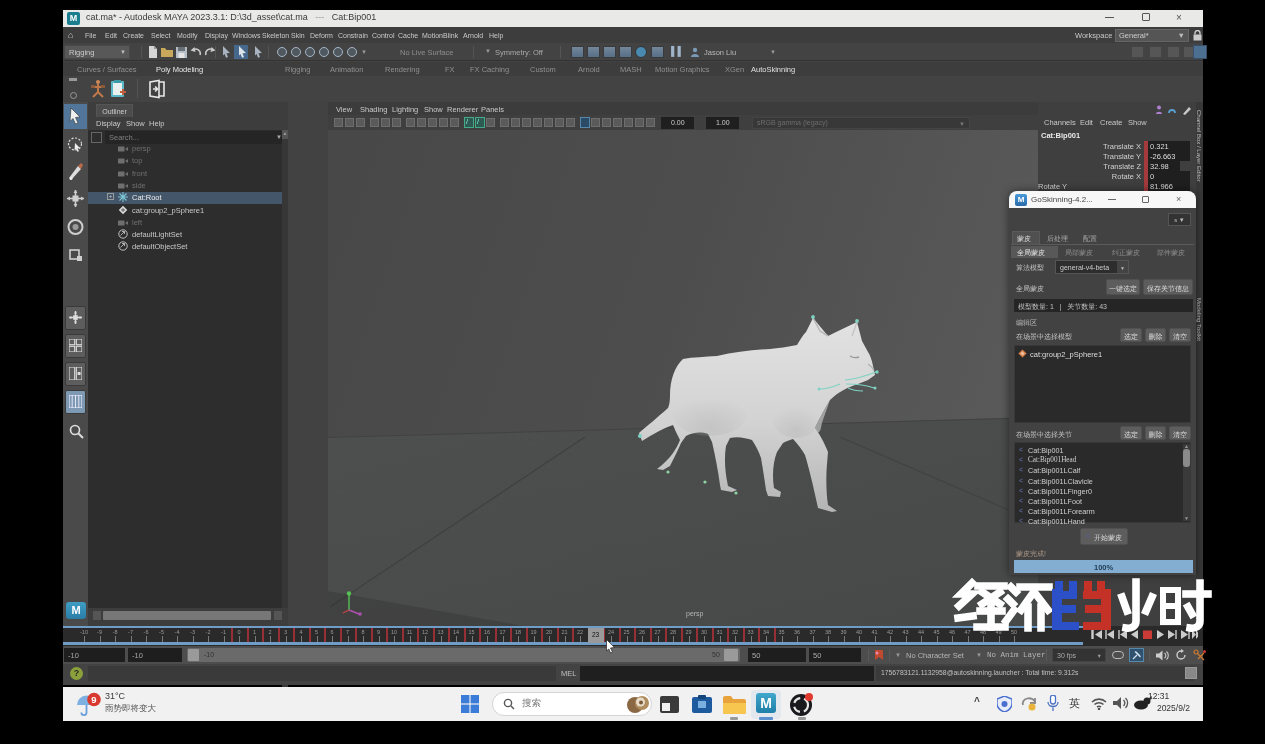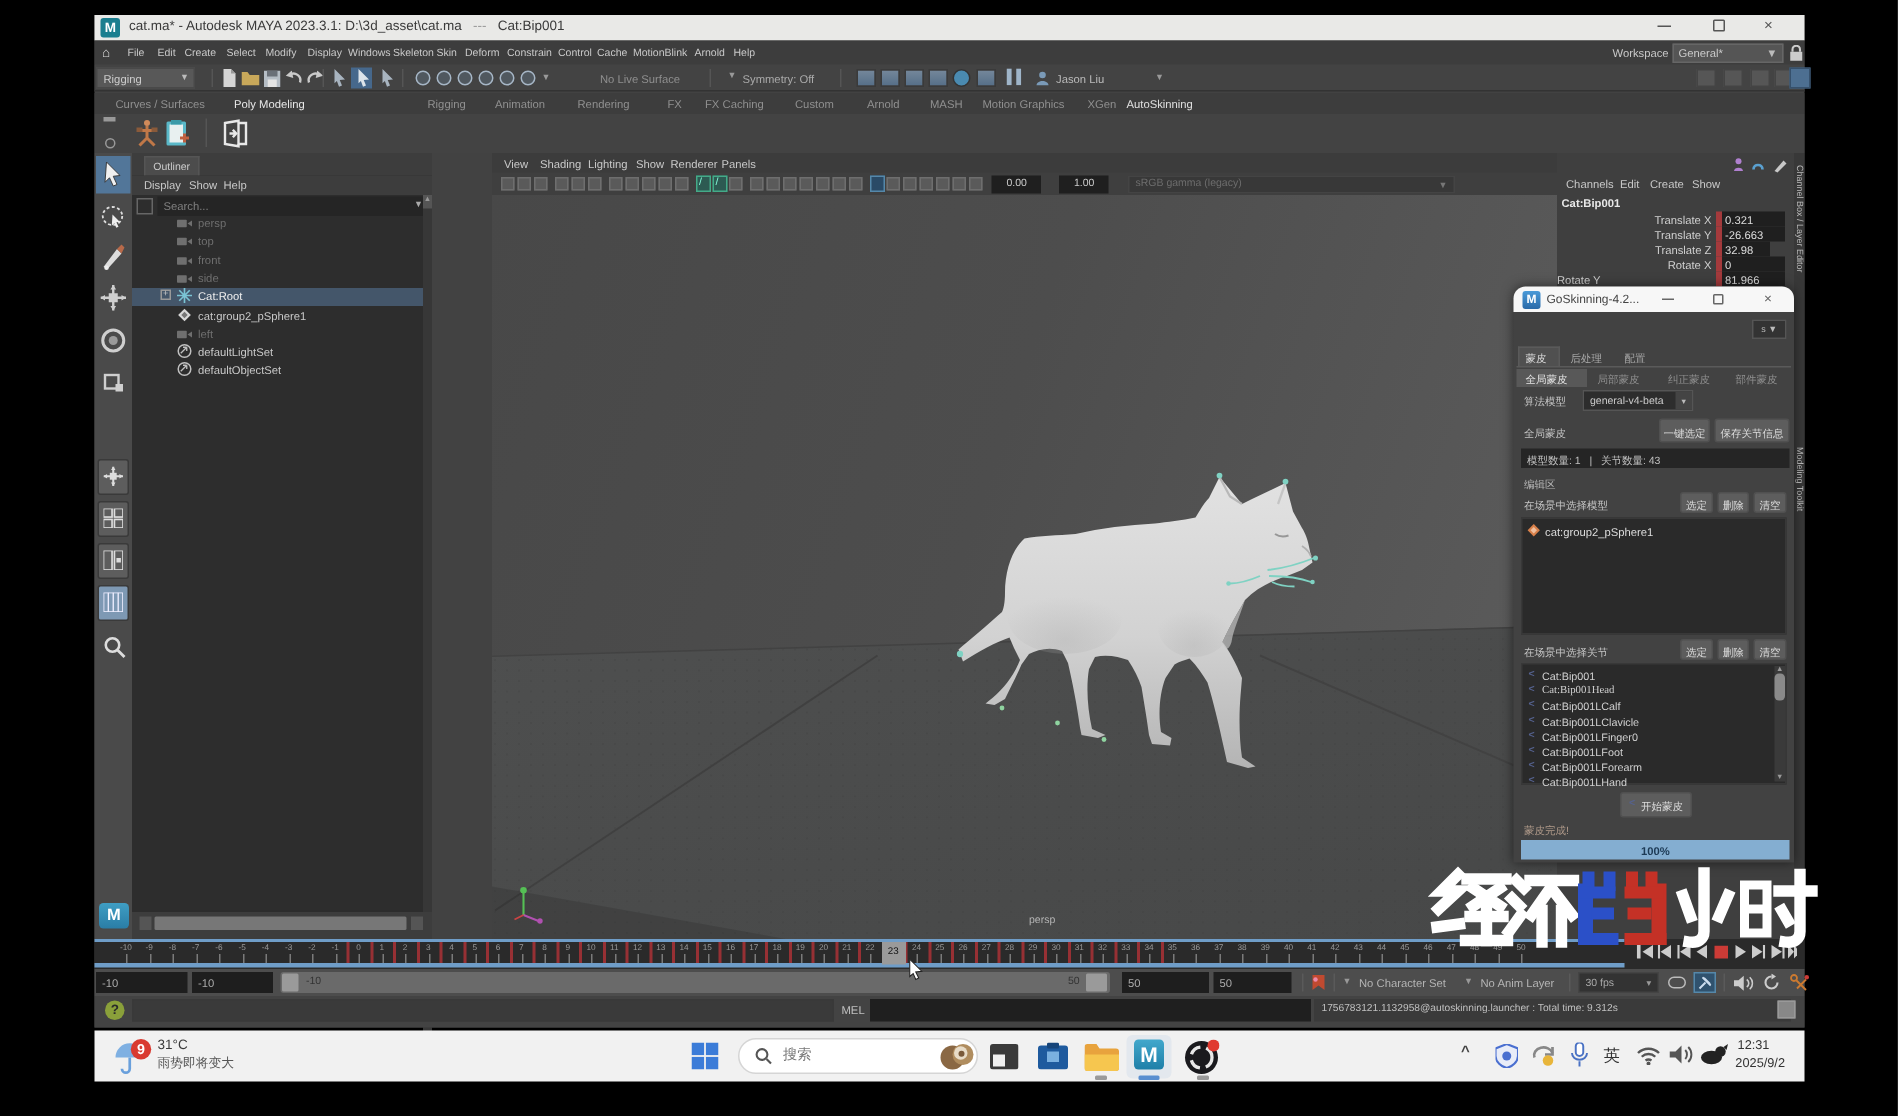--- a/index.html
+++ b/index.html
@@ -627,21 +627,21 @@
 <div class="ab" style="left:746px;top:2px;width:52px;height:14px;background:#1e1e1e;font-size:7.5px;color:#aaa;padding:2.5px 4px;">50</div>
 <div class="ab" style="left:805px;top:3px;width:1px;height:12px;background:#5a5a5a;"></div>
 <svg class="ab" style="left:810px;top:3px" width="12" height="12" viewBox="0 0 12 12">
       <path d="M2 1 L10 1 L10 11 L6 8 L2 11 Z" fill="#c04a30"></path>
       <circle cx="4" cy="4" r="1.5" fill="#e8a"></circle>
     </svg>
 <div class="ab" style="left:826px;top:3px;width:1px;height:12px;background:#5a5a5a;"></div>
 <div class="ab tx" style="left:832px;top:6px;font-size:6px;color:#999;">▼</div>
 <div class="ab tx" style="left:843px;top:5px;font-size:7.5px;color:#b5b5b5;">No Character Set</div>
 <div class="ab tx" style="left:913px;top:6px;font-size:6px;color:#999;">▼</div>
-<div class="ab tx" style="left:924px;top:5px;font-size:7.5px;color:#b5b5b5;">No Anim Layer</div>
+<div class="ab tx" style="left:924px;top:5px;font-size:7.5px;color:#b5b5b5;font-family:Liberation Mono, monospace;">No Anim Layer</div>
 <div class="ab" style="left:983px;top:3px;width:1px;height:12px;background:#5a5a5a;"></div>
 <div class="ab" style="left:989px;top:2px;width:54px;height:14px;background:#333;border:1px solid #444;font-size:7px;color:#aaa;padding:2.5px 4px;">30 fps<span style="position:absolute;right:3px;top:4px;font-size:5.5px;color:#999;">▼</span></div>
 <div class="ab" style="left:1049px;top:5px;width:12px;height:8px;border:1.5px solid #bbb;border-radius:4px;"></div>
 <div class="ab" style="left:1066px;top:2px;width:15px;height:14px;background:#30526e;border:1px solid #58a;"></div>
 <svg class="ab" style="left:1069px;top:5px" width="9" height="9" viewBox="0 0 9 9">
       <path d="M1 8 L5 4 M4 1 L8 5 M3 0.5 L8.5 6" stroke="#cde" stroke-width="1.3"></path>
     </svg>
 <div class="ab" style="left:1086px;top:3px;width:1px;height:12px;background:#5a5a5a;"></div>
 <svg class="ab" style="left:1093px;top:4px" width="13" height="11" viewBox="0 0 13 11">
       <path d="M0 3.5 L3 3.5 L6.5 0.5 L6.5 10.5 L3 7.5 L0 7.5 Z" fill="#ccc"></path>
@@ -740,21 +740,21 @@
     </svg>
 <svg class="ab" style="left:1050px;top:9px" width="16" height="14" viewBox="0 0 16 14">
       <path d="M0 5 L4 5 L8 1 L8 13 L4 9 L0 9 Z" fill="#555"></path>
       <path d="M10.5 4 A4.5 4.5 0 0 1 10.5 10 M12.5 2 A7 7 0 0 1 12.5 12" stroke="#555" stroke-width="1.3" fill="none"></path>
     </svg>
 <svg class="ab" style="left:1070px;top:9px" width="20" height="14" viewBox="0 0 20 14">
       <ellipse cx="8" cy="9" rx="7" ry="4.5" fill="#222"></ellipse>
       <circle cx="14" cy="5" r="3.5" fill="#222"></circle>
       <path d="M16 2 L19 0 L18 4 Z" fill="#222"></path>
     </svg>
-<div class="ab tx" style="left:1085px;top:4px;width:42px;text-align:center;font-size:8.5px;color:#333;">12:31</div>
+<div class="ab tx" style="left:1085px;top:4px;width:42px;text-align:left;font-size:8.5px;color:#333;">12:31</div>
 <div class="ab tx" style="left:1077px;top:16px;width:50px;text-align:right;font-size:8.5px;color:#333;">2025/9/2</div>
 </div>
 <div class="ab" style="left:1009px;top:191px;width:187px;height:384px;background:#424242;border-radius:8px 8px 0 0;box-shadow:0 0 8px rgba(0,0,0,0.5);">
 <div class="ab" style="left:0;top:0;width:187px;height:17px;background:#f7f7f7;border-radius:8px 8px 0 0;">
 <div class="ab" style="left:6px;top:2.5px;width:12px;height:12px;background:linear-gradient(#4a9ad8,#2a6aa8);border-radius:2px;color:#fff;font-size:8px;font-weight:bold;text-align:center;line-height:12px;">M</div>
 <div class="ab tx" style="left:22px;top:3.5px;font-size:8px;color:#444;">GoSkinning-4.2...</div>
 <div class="ab" style="left:99px;top:8px;width:8px;height:1.2px;background:#666;"></div>
 <div class="ab" style="left:133px;top:4.5px;width:7px;height:7px;border:1.1px solid #666;border-radius:1px;"></div>
 <div class="ab tx" style="left:167px;top:3px;font-size:9px;color:#666;">×</div>
 </div>

